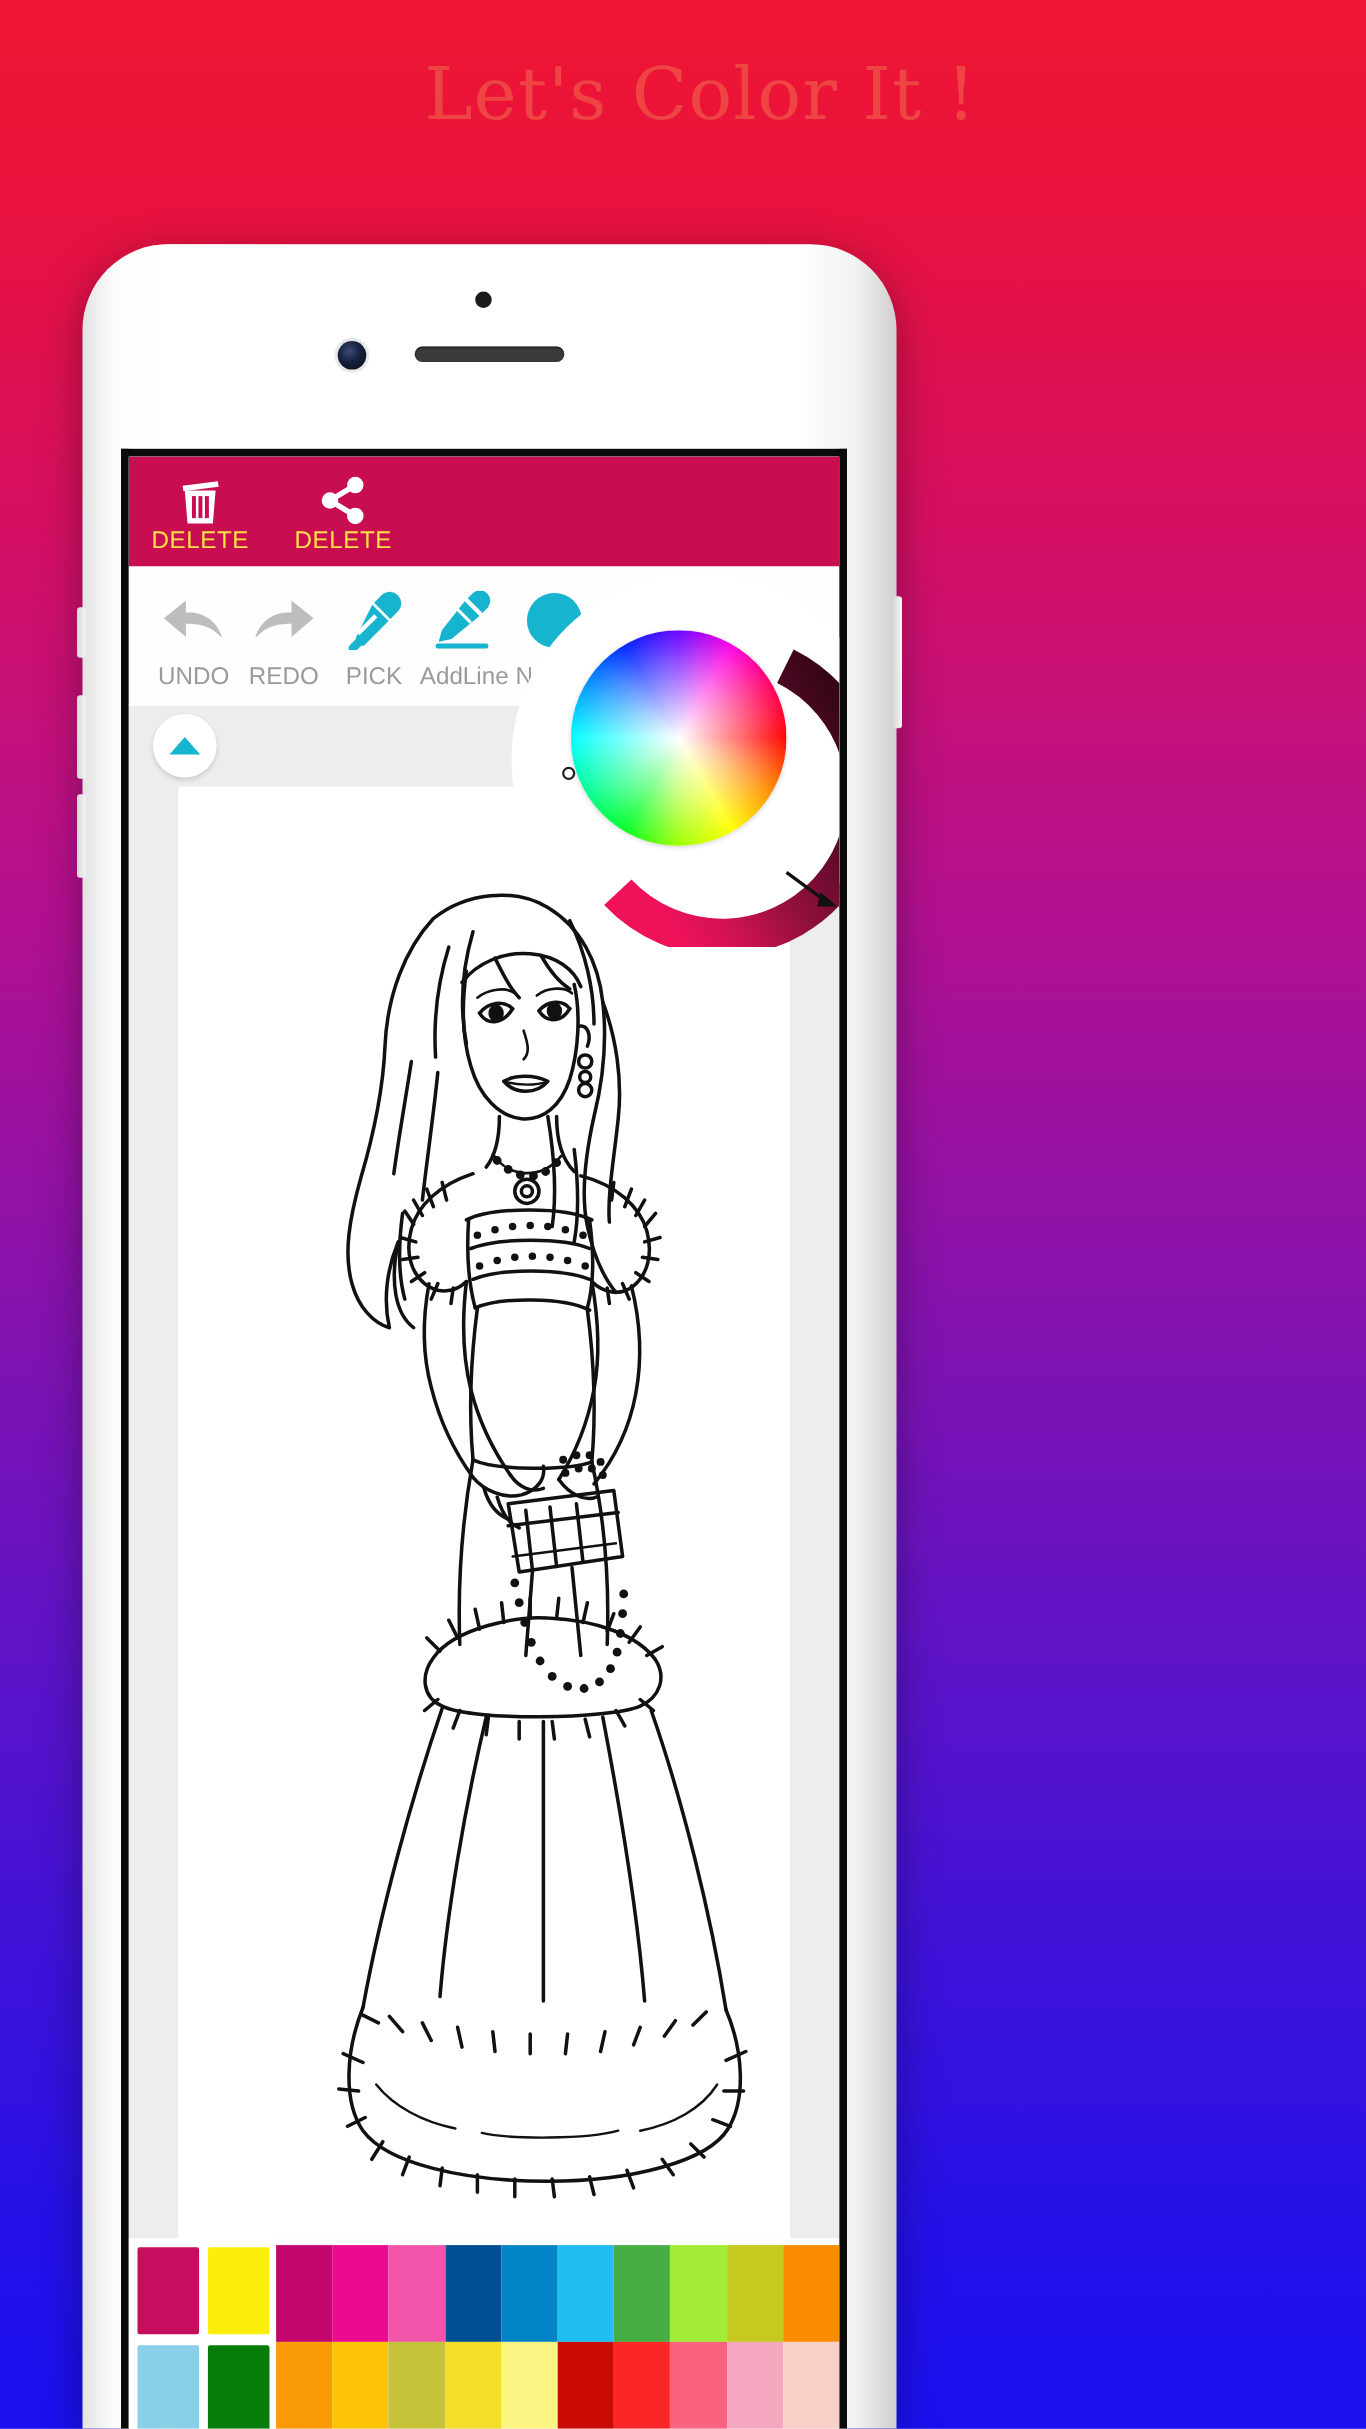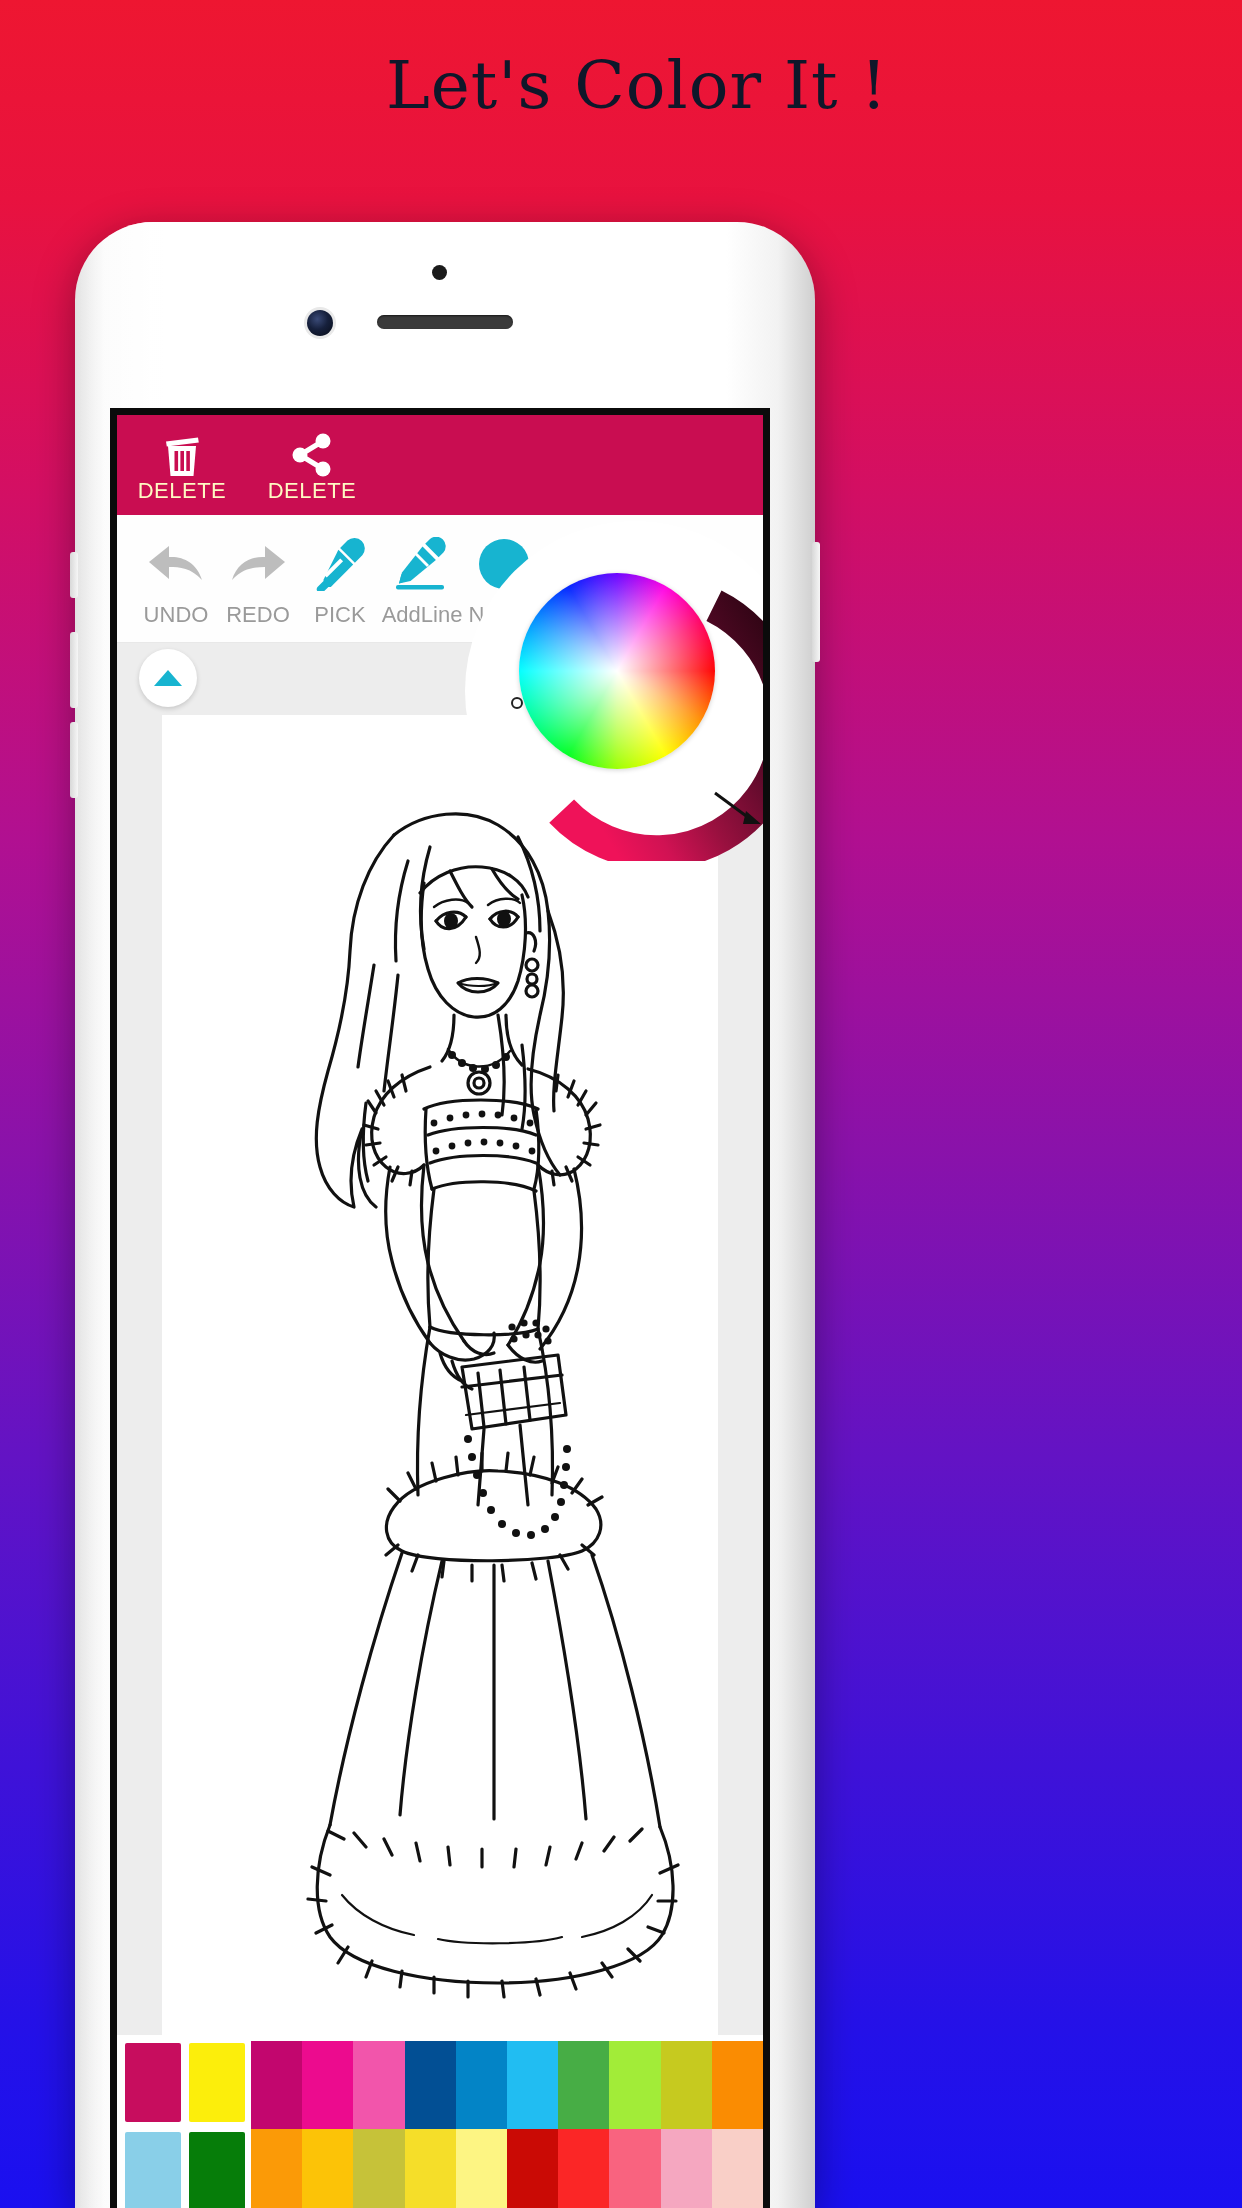--- a/index.html
+++ b/index.html
@@ -11,21 +11,21 @@
       #b11091 38%, #8a12aa 52%, #6313c4 66%,
       #3f12d8 80%, #2411e8 92%, #1a10f0 100%);
     position:relative;
   }
 
   
   #headline {
     position:absolute; top:0; left:0; width:1242px; height:170px;
     display:flex; align-items:center; justify-content:center;
     font-family:"DejaVu Serif", serif;
-    font-size:66px; font-weight:400; color:#0f172a;
+    font-size:66px; font-weight:400; color:#ef4444;
     letter-spacing:1px;
     padding-left:32px;
   }
 
   
   #phone {
     position:absolute; left:75px; top:222px;
     width:740px; height:1986px;
     background:linear-gradient(90deg,#e2e2e2 0%,#fafafa 4%,#ffffff 12%,#ffffff 88%,#f2f2f2 95%,#cfcfcf 100%);
     border-radius:78px 78px 0 0;
@@ -74,21 +74,21 @@
   
   #actionbar {
     position:relative; height:100px; width:100%;
     background:#c90d51;
     display:flex; align-items:flex-start;
   }
   .act {
     width:130px; height:100%;
     display:flex; flex-direction:column; align-items:center; justify-content:center;
     gap:2px; padding-top:4px;
-    color:#fef9c3;
+    color:#fde047;
   }
   .act .lbl { font-size:22px; letter-spacing:.5px; line-height:1; }
   .act .ic { height:46px; display:flex; align-items:center; justify-content:center; }
   #act-more { margin-left:auto; margin-right:14px; }
 
   
   #toolbar {
     position:relative; height:128px; width:100%;
     background:#fefefe; display:flex; align-items:flex-start;
     border-bottom:1px solid #e8e8e8;

